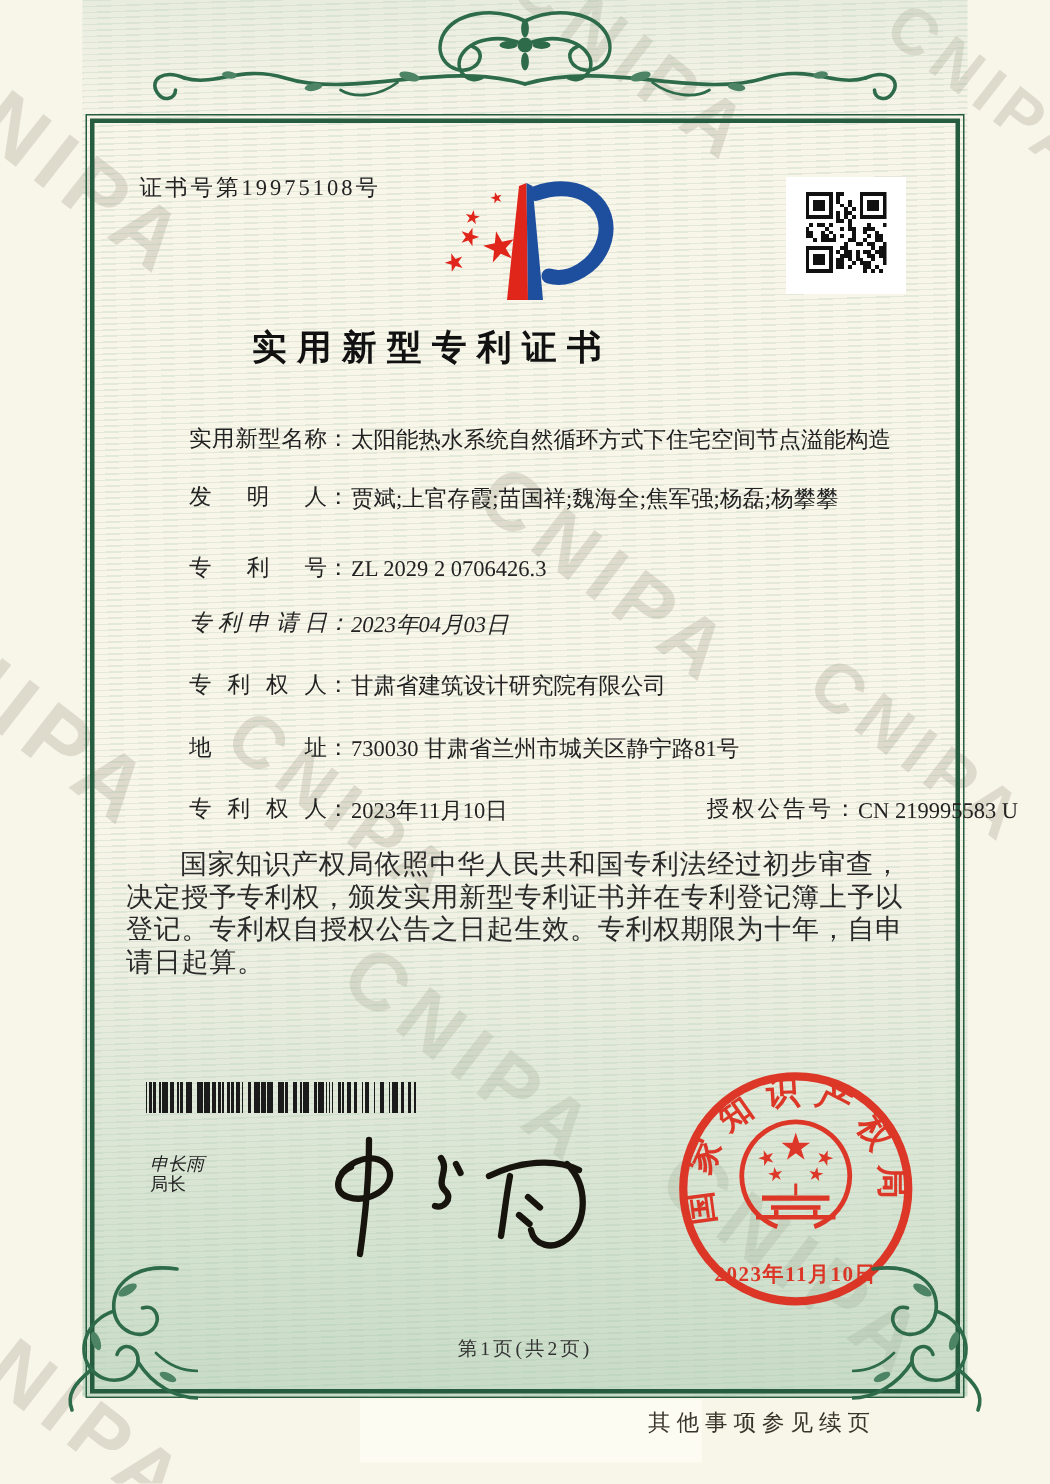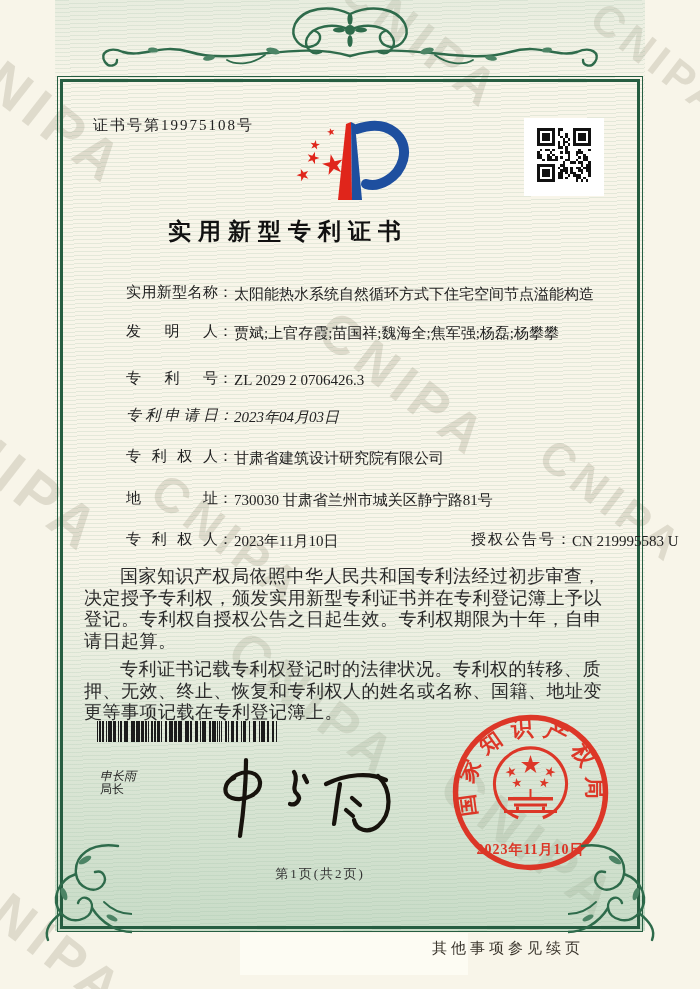--- a/index.html
+++ b/index.html
@@ -41,21 +41,21 @@
   .colon{display:inline-block;width:16px;vertical-align:top;}
   .val{display:inline-block;vertical-align:top;line-height:22px;white-space:normal;width:400px;}
   .val1{width:auto;max-width:400px;}
 
   .paras{position:absolute;left:84px;top:566px;width:534px;color:#2a2a2a;}
   .paras p{margin:0 0 7px 0;font-size:18px;line-height:21.5px;text-indent:2em;
            letter-spacing:.5px;}
 
   .officer{position:absolute;left:100px;font-family:"Liberation Sans","DejaVu Sans",sans-serif;
            font-size:12px;color:#222;}
-  .page-num{position:absolute;left:0;top:865px;width:640px;text-align:center;
+  .page-num{position:absolute;left:0;top:890px;width:700px;text-align:center;
             font-size:13px;letter-spacing:2px;color:#333;}
   .note-strip{position:absolute;left:240px;top:933px;width:228px;height:42px;
               background:#fdfcf3;z-index:4;}
   .note-text{position:absolute;left:0;top:939px;width:584px;text-align:right;
              font-size:15px;letter-spacing:4px;color:#3a352c;z-index:5;}
 
   .whitebox{position:absolute;background:#fff;z-index:4;}
   svg{display:block;}
 </style>
 </head>
@@ -300,21 +300,20 @@
     <div class="row" style="top:530px;">
       <span class="lbl">专利权人</span><span class="colon">：</span><span class="val val1">2023年11月10日</span>
     </div>
     <div class="row" style="top:530px;left:345px;">
       <span class="lbl5">授权公告号</span><span class="colon">：</span><span class="val val1">CN 219995583 U</span>
     </div>
   </div>
 
   <div class="paras">
     <p>国家知识产权局依照中华人民共和国专利法经过初步审查，决定授予专利权，颁发实用新型专利证书并在专利登记簿上予以登记。专利权自授权公告之日起生效。专利权期限为十年，自申请日起算。</p>
-    <p>专利证书记载专利权登记时的法律状况。专利权的转移、质押、无效、终止、恢复和专利权人的姓名或名称、国籍、地址变更等事项记载在专利登记簿上。</p>
   </div>
 
   <svg id="barcode-svg" class="abs" style="left:97px;top:721px;" width="183" height="21" viewBox="0 0 183 21" shape-rendering="crispEdges">
       <rect x="0" y="0" width="1" height="21" fill="#1b1b1b"></rect>
       <rect x="2" y="0" width="2" height="21" fill="#1b1b1b"></rect>
       <rect x="5" y="0" width="2" height="21" fill="#1b1b1b"></rect>
       <rect x="9" y="0" width="1" height="21" fill="#1b1b1b"></rect>
       <rect x="11" y="0" width="4" height="21" fill="#1b1b1b"></rect>
       <rect x="16" y="0" width="3" height="21" fill="#1b1b1b"></rect>
       <rect x="21" y="0" width="1" height="21" fill="#1b1b1b"></rect>

